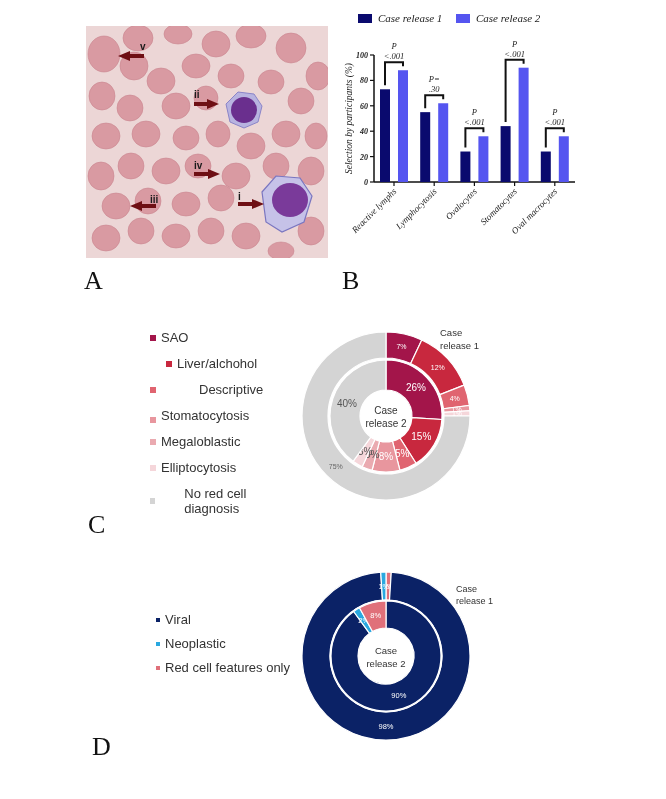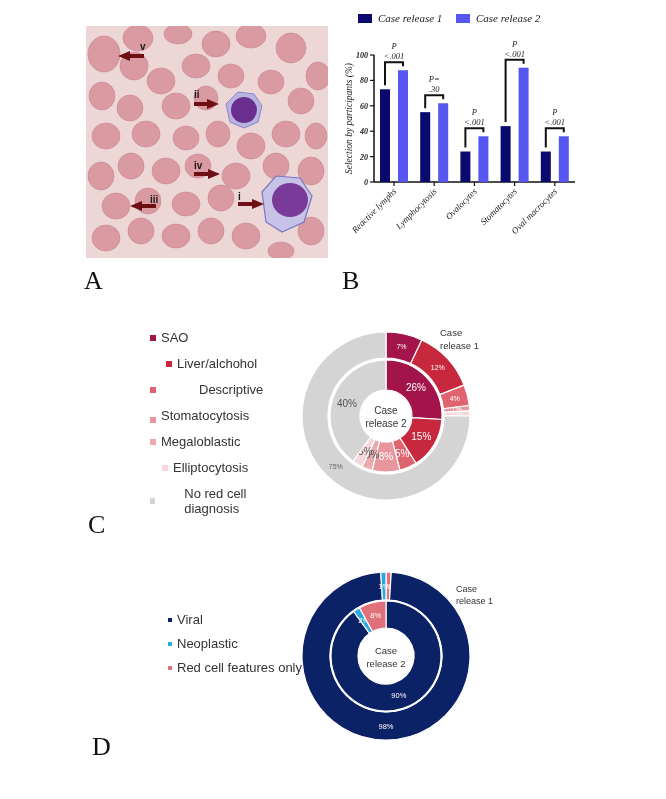--- a/index.html
+++ b/index.html
@@ -162,21 +162,21 @@
       <span>Descriptive</span>
     </div>
     <div class="legend-row" style="top: 78px; left: 0px; align-items: flex-end;">
       <span class="legend-swatch" style="background: rgb(232, 150, 158);"></span>
       <span>Stomatocytosis</span>
     </div>
     <div class="legend-row" style="top: 104px; left: 0px;">
       <span class="legend-swatch" style="background: rgb(234, 170, 176);"></span>
       <span>Megaloblastic</span>
     </div>
-    <div class="legend-row" style="top: 130px; left: 12px;">
+    <div class="legend-row" style="top: 130px; left: 0px;">
       <span class="legend-swatch" style="background: rgb(245, 214, 218);"></span>
       <span>Elliptocytosis</span>
     </div>
     <div class="legend-row" style="top: 156px; left: 0px; gap: 24px;">
       <span class="legend-swatch" style="background: rgb(212, 212, 212);"></span>
       <span>No red cell diagnosis</span>
     </div>
   </div>
 <div class="abs" style="left:300px; top:322px; width:190px; height:180px;">
   <svg id="donut-c" width="190" height="180" viewBox="0 0 190 180">
@@ -207,21 +207,21 @@
       <path d="M53.08402587162151 139.30495168499706 A56 56 0 0 1 85.99999999999999 38 L86 68 A26 26 0 0 0 70.7175834403957 115.03444185374863 Z" fill="#d4d4d4" stroke="#fff" stroke-width="1.2"></path>
       <text x="47.0066828318987" y="84.6636365639605" text-anchor="middle" font-family="Liberation Sans, sans-serif" font-size="10" fill="#555">40%</text>
       <text x="86" y="92" text-anchor="middle" font-family="Liberation Sans, sans-serif" font-size="10" fill="#333">Case</text>
       <text x="86" y="105" text-anchor="middle" font-family="Liberation Sans, sans-serif" font-size="10" fill="#333">release 2</text>
       <text x="140" y="14" font-family="Liberation Sans, sans-serif" font-size="9.5" fill="#333">Case</text>
       <text x="140" y="27" font-family="Liberation Sans, sans-serif" font-size="9.5" fill="#333">release 1</text>
     </svg>
 </div>
 <div class="panel-letter" style="left:88px; top:510px;">C</div>
 
-<div class="abs" style="left:168px; top:612px; width:140px; height:70px;" id="legend-d">
+<div class="abs" style="left:156px; top:612px; width:140px; height:70px;" id="legend-d">
     <div class="legend-row" style="top: 0px; left: 0px;">
       <span class="legend-swatch-sm" style="background: rgb(11, 34, 102);"></span>
       <span>Viral</span>
     </div>
     <div class="legend-row" style="top: 24px; left: 0px;">
       <span class="legend-swatch-sm" style="background: rgb(41, 168, 224);"></span>
       <span>Neoplastic</span>
     </div>
     <div class="legend-row" style="top: 48px; left: 0px;">
       <span class="legend-swatch-sm" style="background: rgb(224, 112, 122);"></span>

